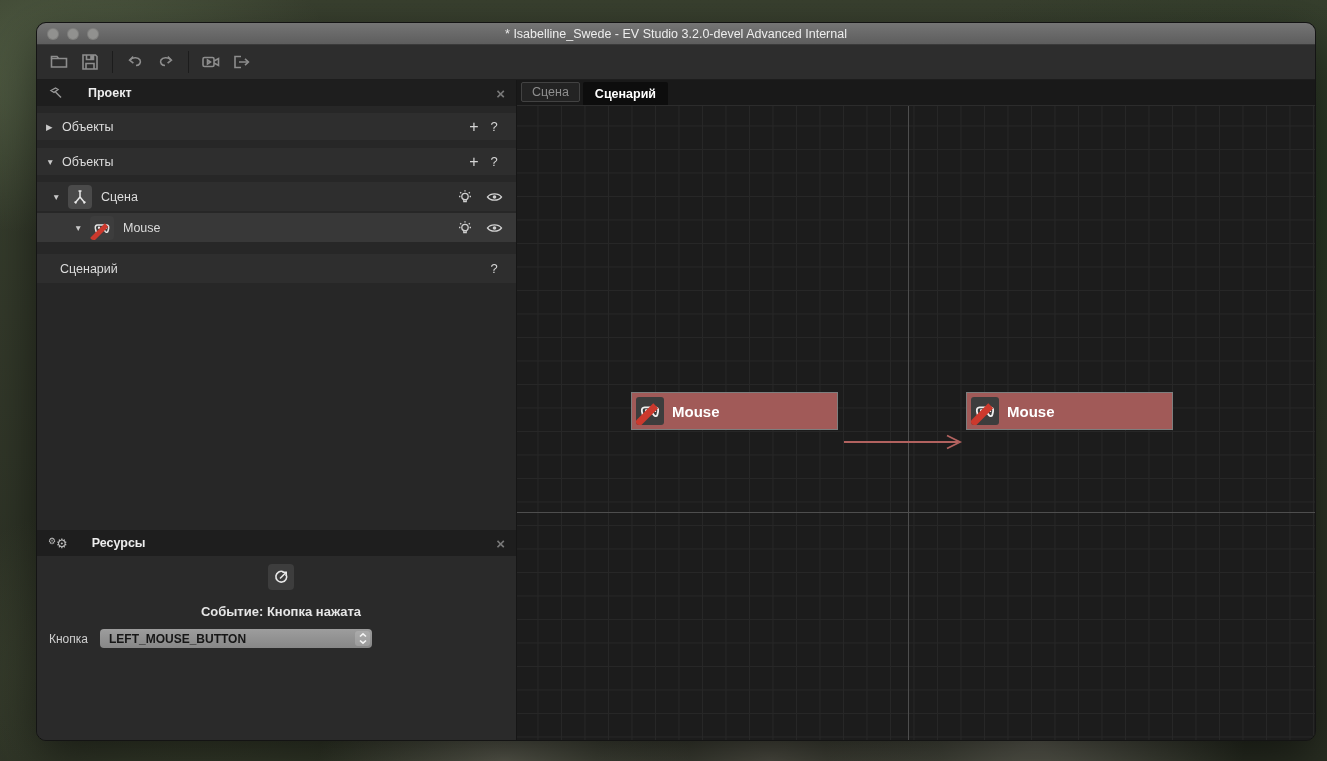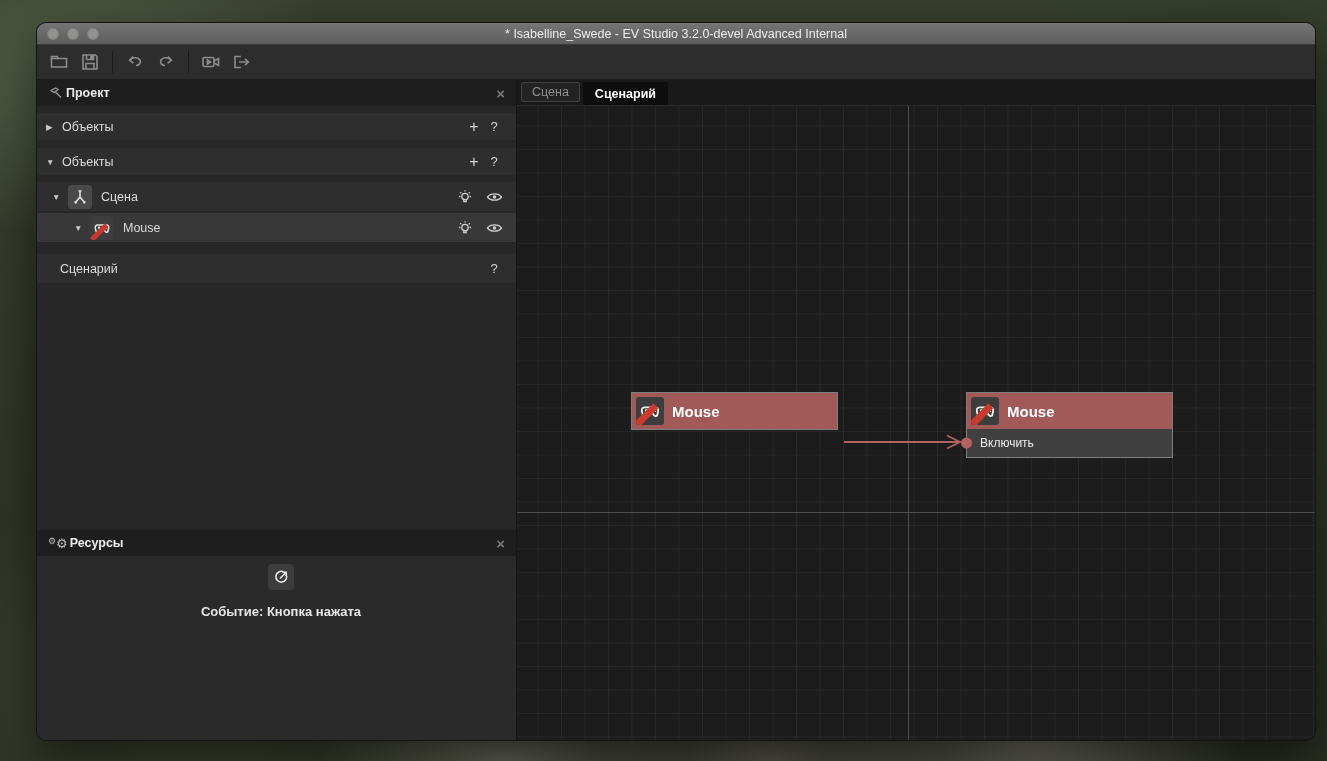--- a/index.html
+++ b/index.html
@@ -38,21 +38,21 @@
     display:flex; align-items:center; padding-left:9px; gap:5px;
   }
   .tool-btn{ width:26px; height:26px; display:flex; align-items:center; justify-content:center; border-radius:4px; }
   .tool-btn svg{ stroke:#8d8d8d; fill:none; stroke-width:1.6; }
   .tool-sep{ width:1px; height:22px; background:#1c1c1c; margin:0 4px; }
   
   .main{ display:flex; height:662px; }
   .left-panel{ width:480px; background:#272727; border-right:1px solid #161616; display:flex; flex-direction:column; }
   .panel-header{
     height:26px; background:#1e1e1e; display:flex; align-items:center;
-    padding:0 11px; gap:2px; color:#ececec; font-size:12.5px; font-weight:bold; flex:none;
+    padding:0 11px; gap:24px; color:#ececec; font-size:12.5px; font-weight:bold; flex:none;
   }
   .panel-header svg{ stroke:#9a9a9a; fill:none; stroke-width:1.4; }
   .close-x{ margin-left:auto; color:#787878; font-size:15px; line-height:1; }
   .gear-glyph{ color:#bdbdbd; font-size:13px; font-weight:normal; }
   .gear-glyph .g2{ font-size:9px; vertical-align:top; }
   
   .row{
     background:#2e2e2e; display:flex; align-items:center;
     color:#dcdcdc; font-size:12.5px; padding:0 12px 0 9px; flex:none;
   }
@@ -294,20 +294,32 @@
         <div class="event-row">
           <span class="event-tile">
             <svg width="18" height="18" viewBox="0 0 18 18">
               <path d="M11.5 3.8 A5.4 5.4 0 1 0 14.2 6.5"></path>
                 <path d="M8 10.5 L14 4.5"></path>
                 <path d="M10.4 4.2 L14.2 4.2 L14.2 8"></path>
             </svg>
           </span>
           <span>Событие: Кнопка нажата</span>
         </div>
+        <div class="field-row">
+          <span class="field-label">Кнопка</span>
+          <div class="dropdown">
+            <span>LEFT_MOUSE_BUTTON</span>
+            <span class="stepper">
+              <svg width="10" height="13" viewBox="0 0 10 13">
+                <path d="M2 4.5 L5 1.8 L8 4.5"></path>
+                  <path d="M2 8.5 L5 11.2 L8 8.5"></path>
+              </svg>
+            </span>
+          </div>
+        </div>
       </div>
     </div>
 
     <div class="canvas">
       <div class="tabbar">
         <div class="tab inactive">
           <span>Сцена</span>
         </div>
         <div class="tab active">
           <span>Сценарий</span>
@@ -348,22 +360,18 @@
                 <path d="M4.5 6 L13.5 6 C15.2 6 16 7.5 15.6 9.5 L15 12 C14.7 13.3 13.2 13.6 12.4 12.6 L11.2 11 L6.8 11 L5.6 12.6 C4.8 13.6 3.3 13.3 3 12 L2.4 9.5 C2 7.5 2.8 6 4.5 6 Z"></path>
                 <path d="M6 7.6 L6 9.8"></path>
                   <path d="M4.9 8.7 L7.1 8.7"></path>
                   <circle cx="12.2" cy="7.8" r=".7" fill="#efefef" stroke="none"></circle>
                   <circle cx="13.4" cy="9.2" r=".7" fill="#efefef" stroke="none"></circle>
               </svg>
               <span class="ribbon"></span>
             </span>
             <span class="node-title">Mouse</span>
           </div>
-          <div class="node-body">
-            <span class="port in"></span>
-            <span>Включить</span>
-          </div>
         </div>
 
       </div>
     </div>
   </div>
 </div>
 
 </body></html>

